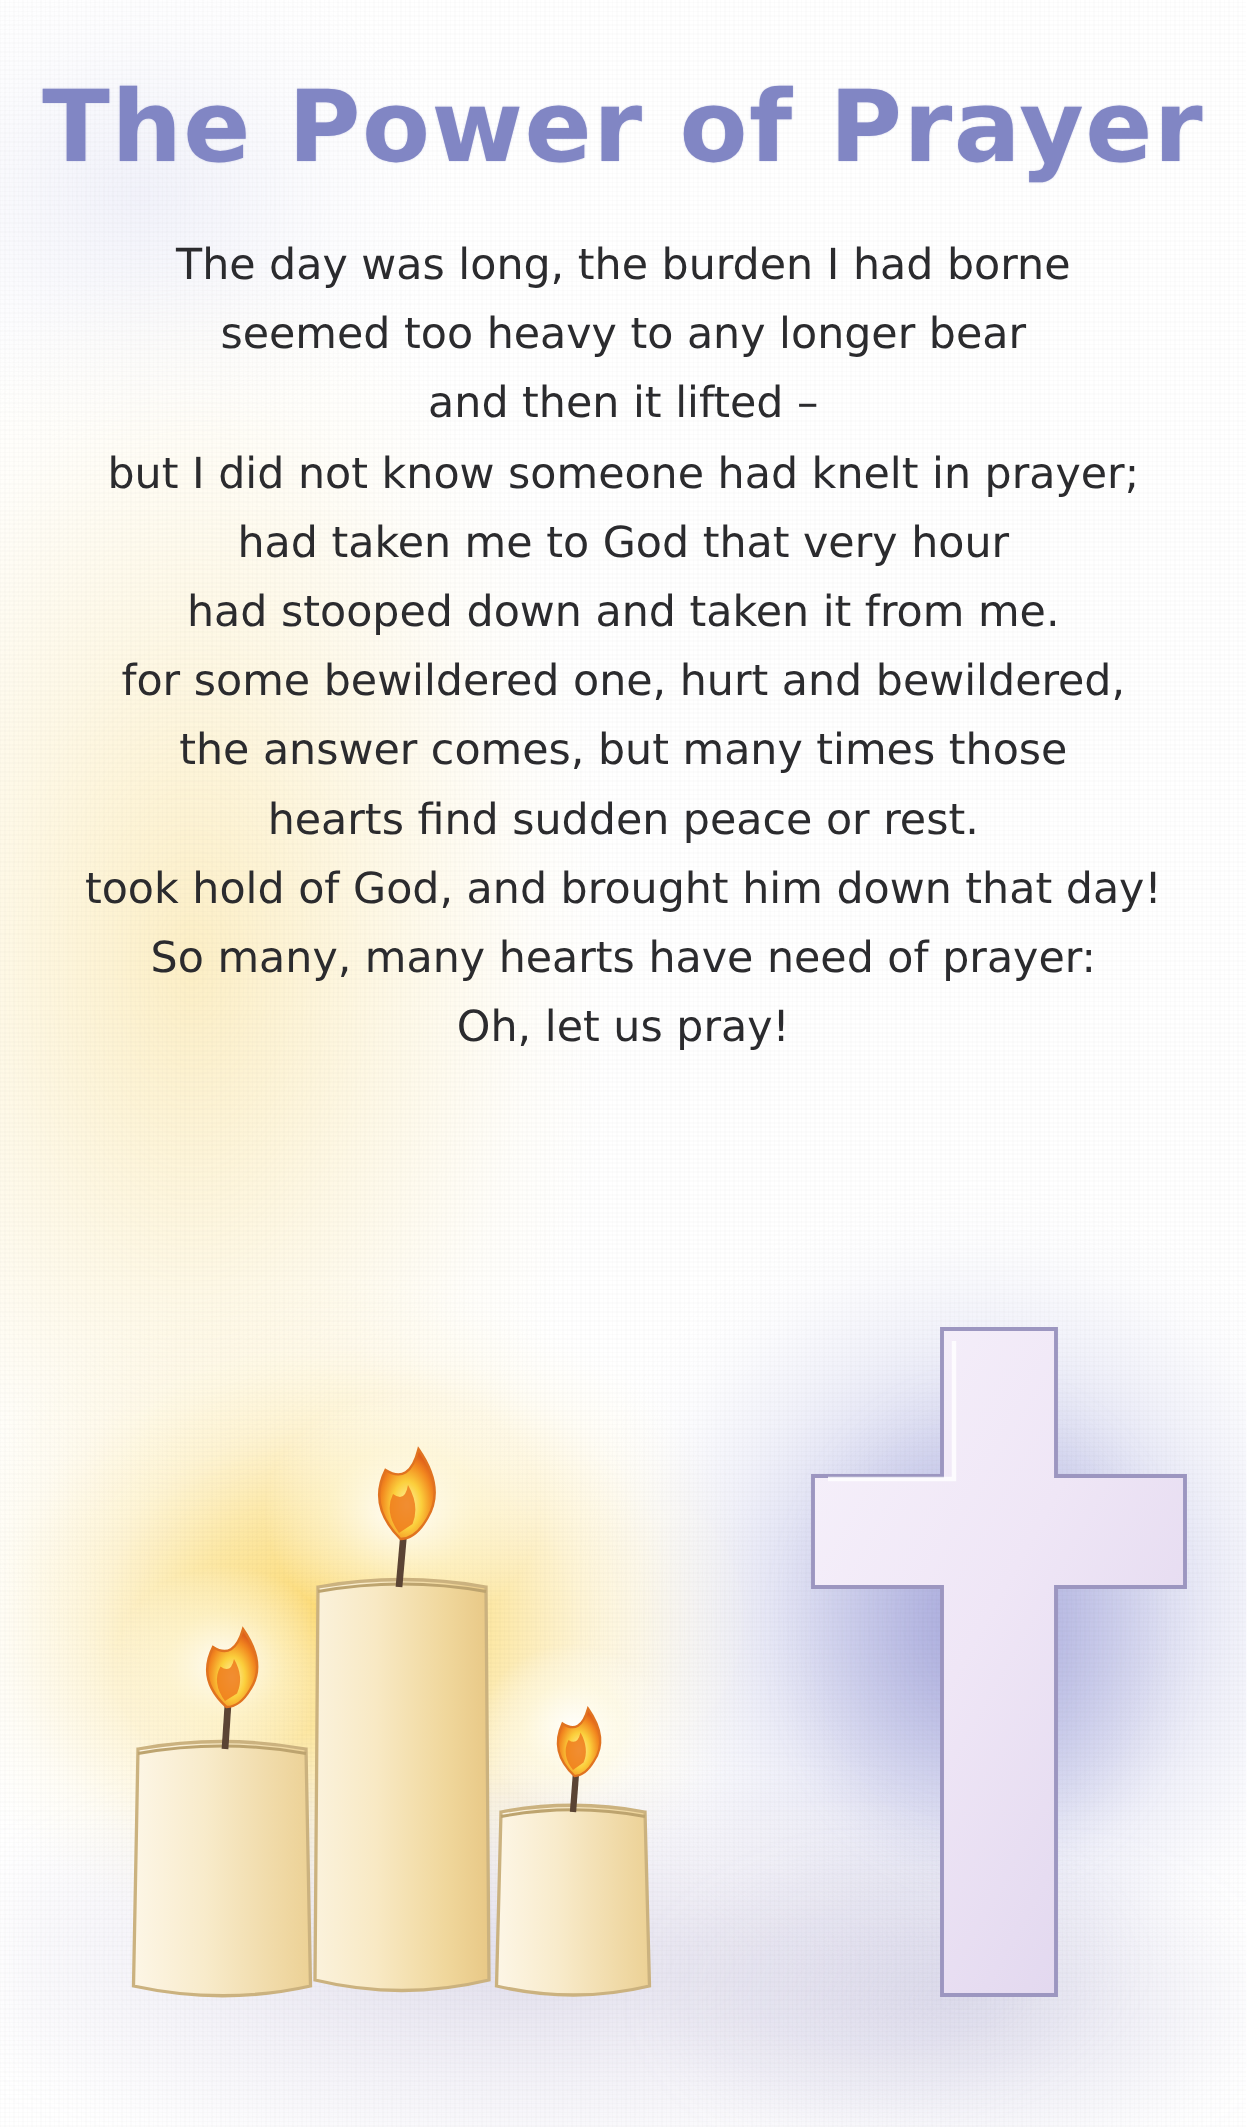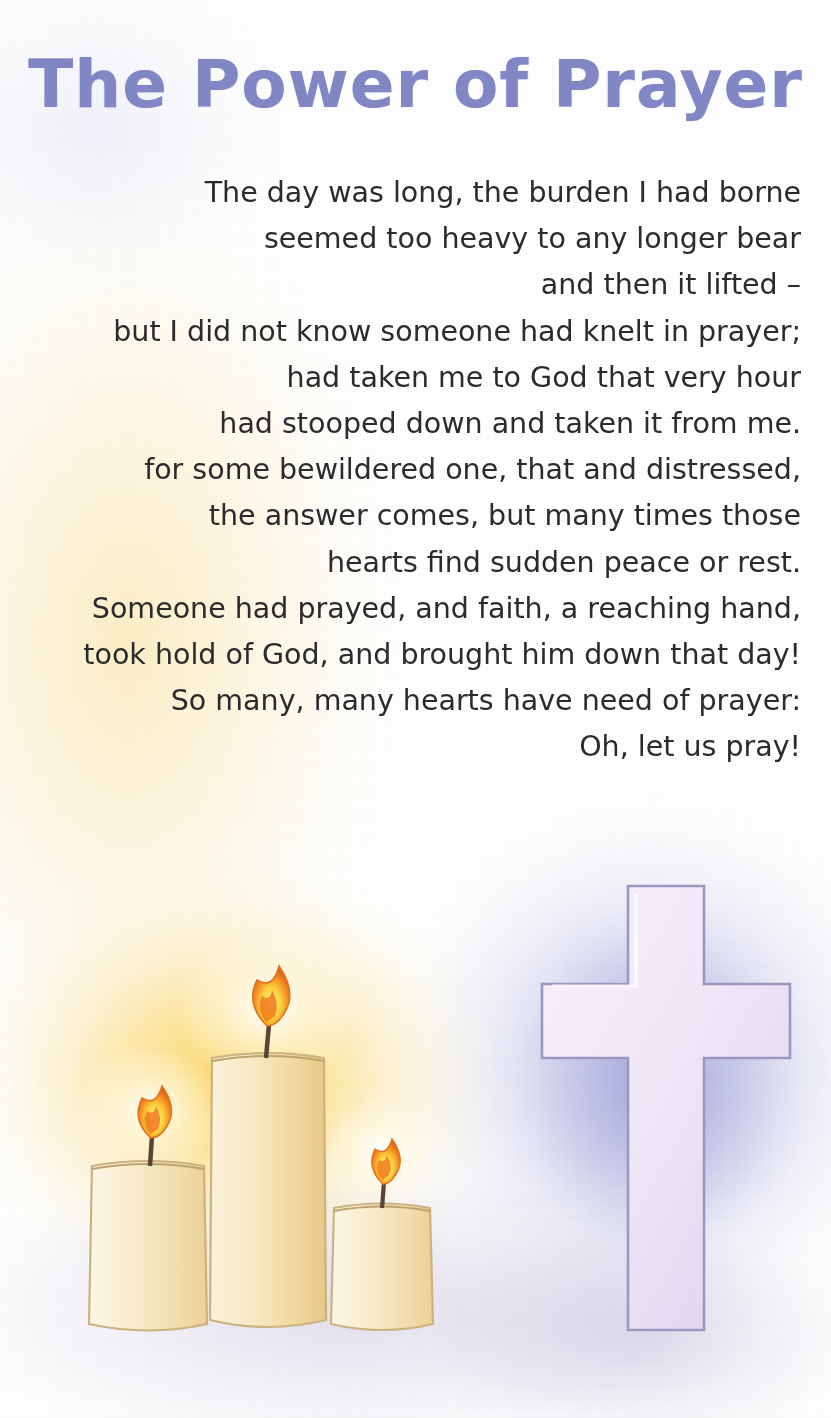--- a/index.html
+++ b/index.html
@@ -125,24 +125,24 @@
     line-height: 1.0;
     font-weight: bold;
     letter-spacing: 1px;
     color: #8186c4;
     text-shadow: 0 0 1px rgba(129,134,196,0.5);
     z-index: 5;
   }
 
   .poem {
     position: absolute;
-    top: 170px;
+    top: 154px;
     left: 30px;
     width: 771px;
-    text-align: right;
+    text-align: center;
     z-index: 5;
   }
 
   .poem .line {
     font-family: "DejaVu Sans", sans-serif;
     font-size: 28.5px;
     line-height: 46.2px;
     color: #2b2b2e;
     white-space: nowrap;
   }
@@ -235,22 +235,21 @@
 
   <div class="title">The Power of Prayer</div>
 
   <div class="poem">
     <div class="line">The day was long, the burden I had borne</div>
     <div class="line">seemed too heavy to any longer bear</div>
     <div class="line">and then it lifted –</div>
     <div class="line">but I did not know someone had knelt in prayer;</div>
     <div class="line">had taken me to God that very hour</div>
     <div class="line">had stooped down and taken it from me.</div>
-    <div class="line">for some bewildered one, that and distressed,</div>
+    <div class="line">for some bewildered one, hurt and bewildered,</div>
     <div class="line">the answer comes, but many times those</div>
     <div class="line">hearts find sudden peace or rest.</div>
-    <div class="line">Someone had prayed, and faith, a reaching hand,</div>
     <div class="line">took hold of God, and brought him down that day!</div>
     <div class="line">So many, many hearts have need of prayer:</div>
     <div class="line">Oh, let us pray!</div>
   </div>
 
 </div>
 
 </body></html>

